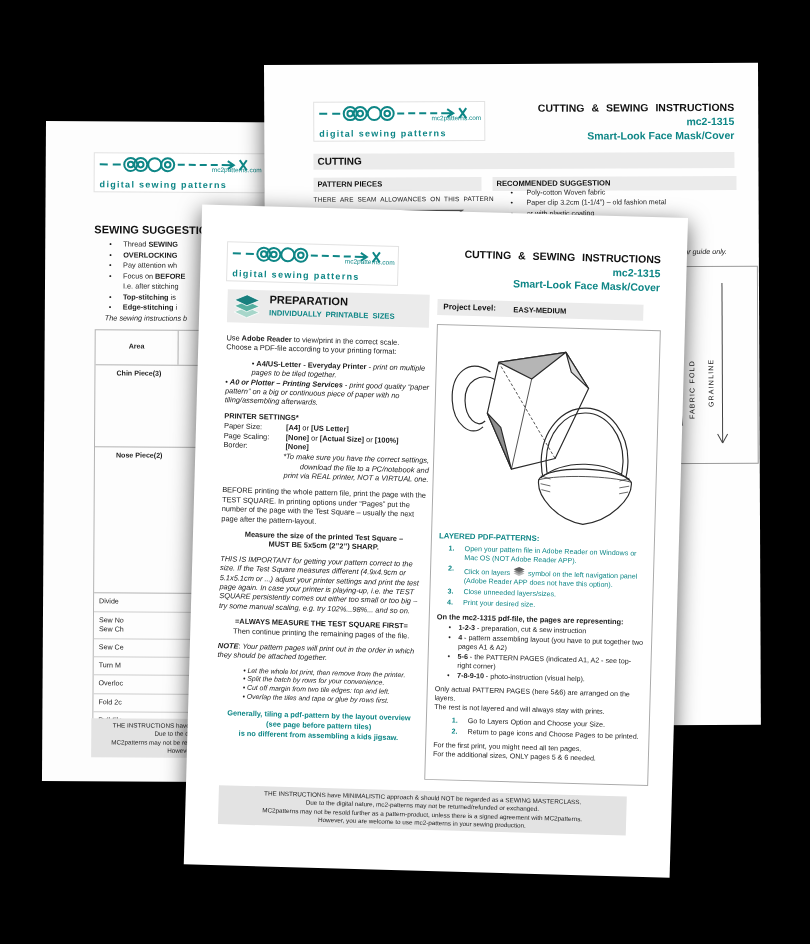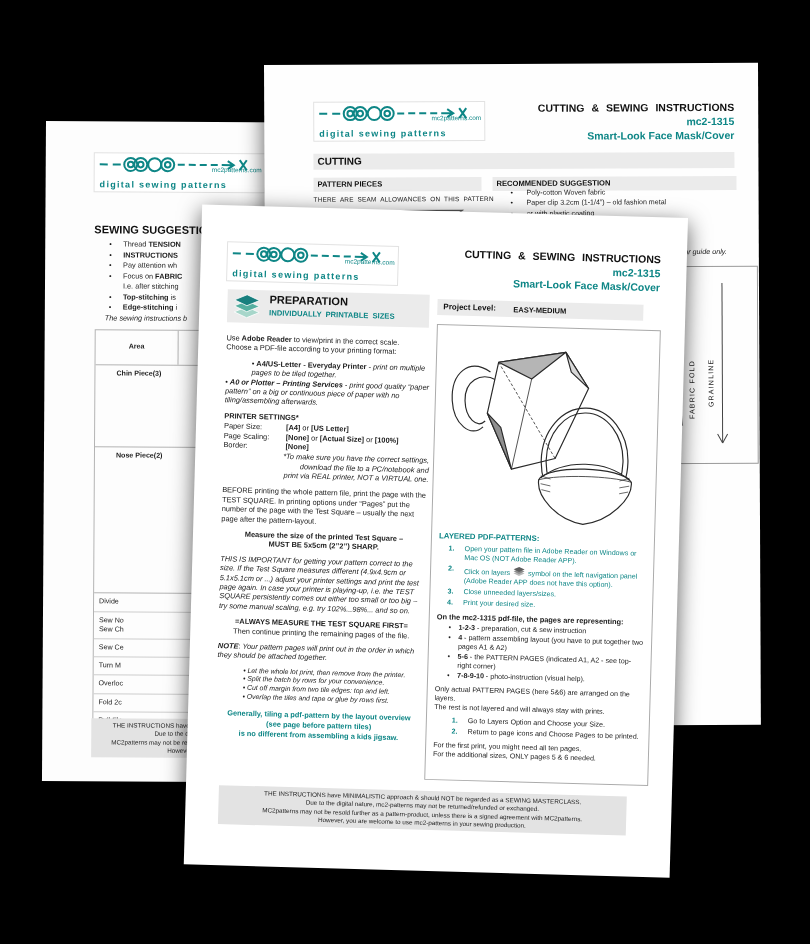--- a/index.html
+++ b/index.html
@@ -137,24 +137,24 @@
           <path d="M142,4 l7,10 M149,4 l-7,10"></path>
         </g>
       </svg>
       <span class="logo-domain">mc2patterns.com</span>
       <span class="logo-tagline">digital sewing patterns</span>
     </div>
 
     <div class="mp-head">SEWING SUGGESTION</div>
 
     <div class="mp-bullets">
-      <div class="bl">Thread <b>TENSION</b></div>
-      <div class="bl"><b>INSTRUCTIONS</b></div>
+      <div class="bl">Thread <b>SEWING</b></div>
+      <div class="bl"><b>OVERLOCKING</b></div>
       <div class="bl">Pay attention wh</div>
-      <div class="bl">Focus on <b>FABRIC</b></div>
+      <div class="bl">Focus on <b>BEFORE</b></div>
       <div class="cont">I.e. after stitching</div>
       <div class="bl"><b>Top-stitching</b> is</div>
       <div class="bl"><b>Edge-stitching</b> i</div>
     </div>
 
     <div class="mp-intro">The sewing instructions b</div>
 
     <div class="mp-table">
       <div class="mp-tr hdr">
         <div class="mp-c1 hdr">Area</div>

